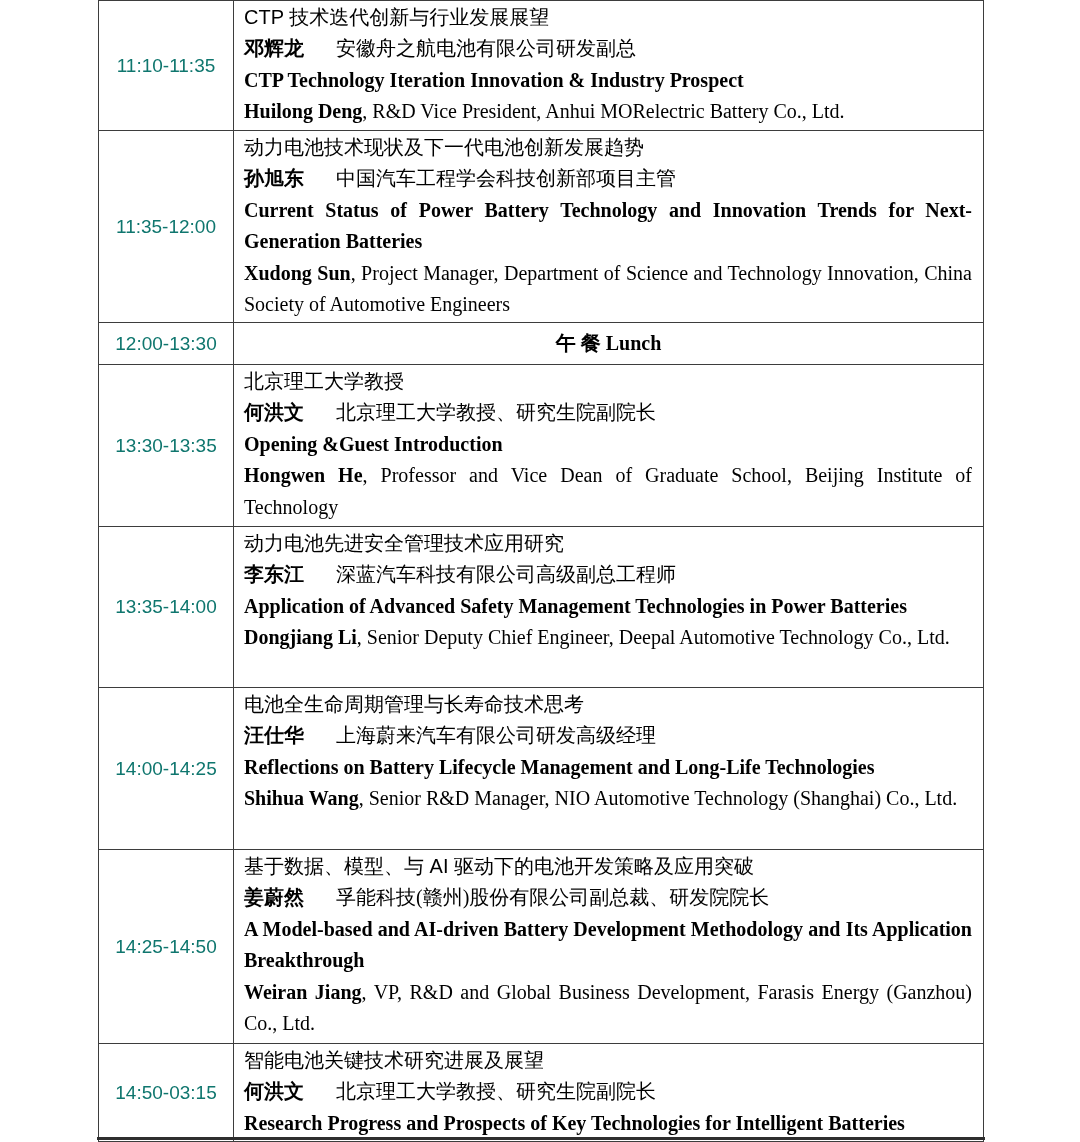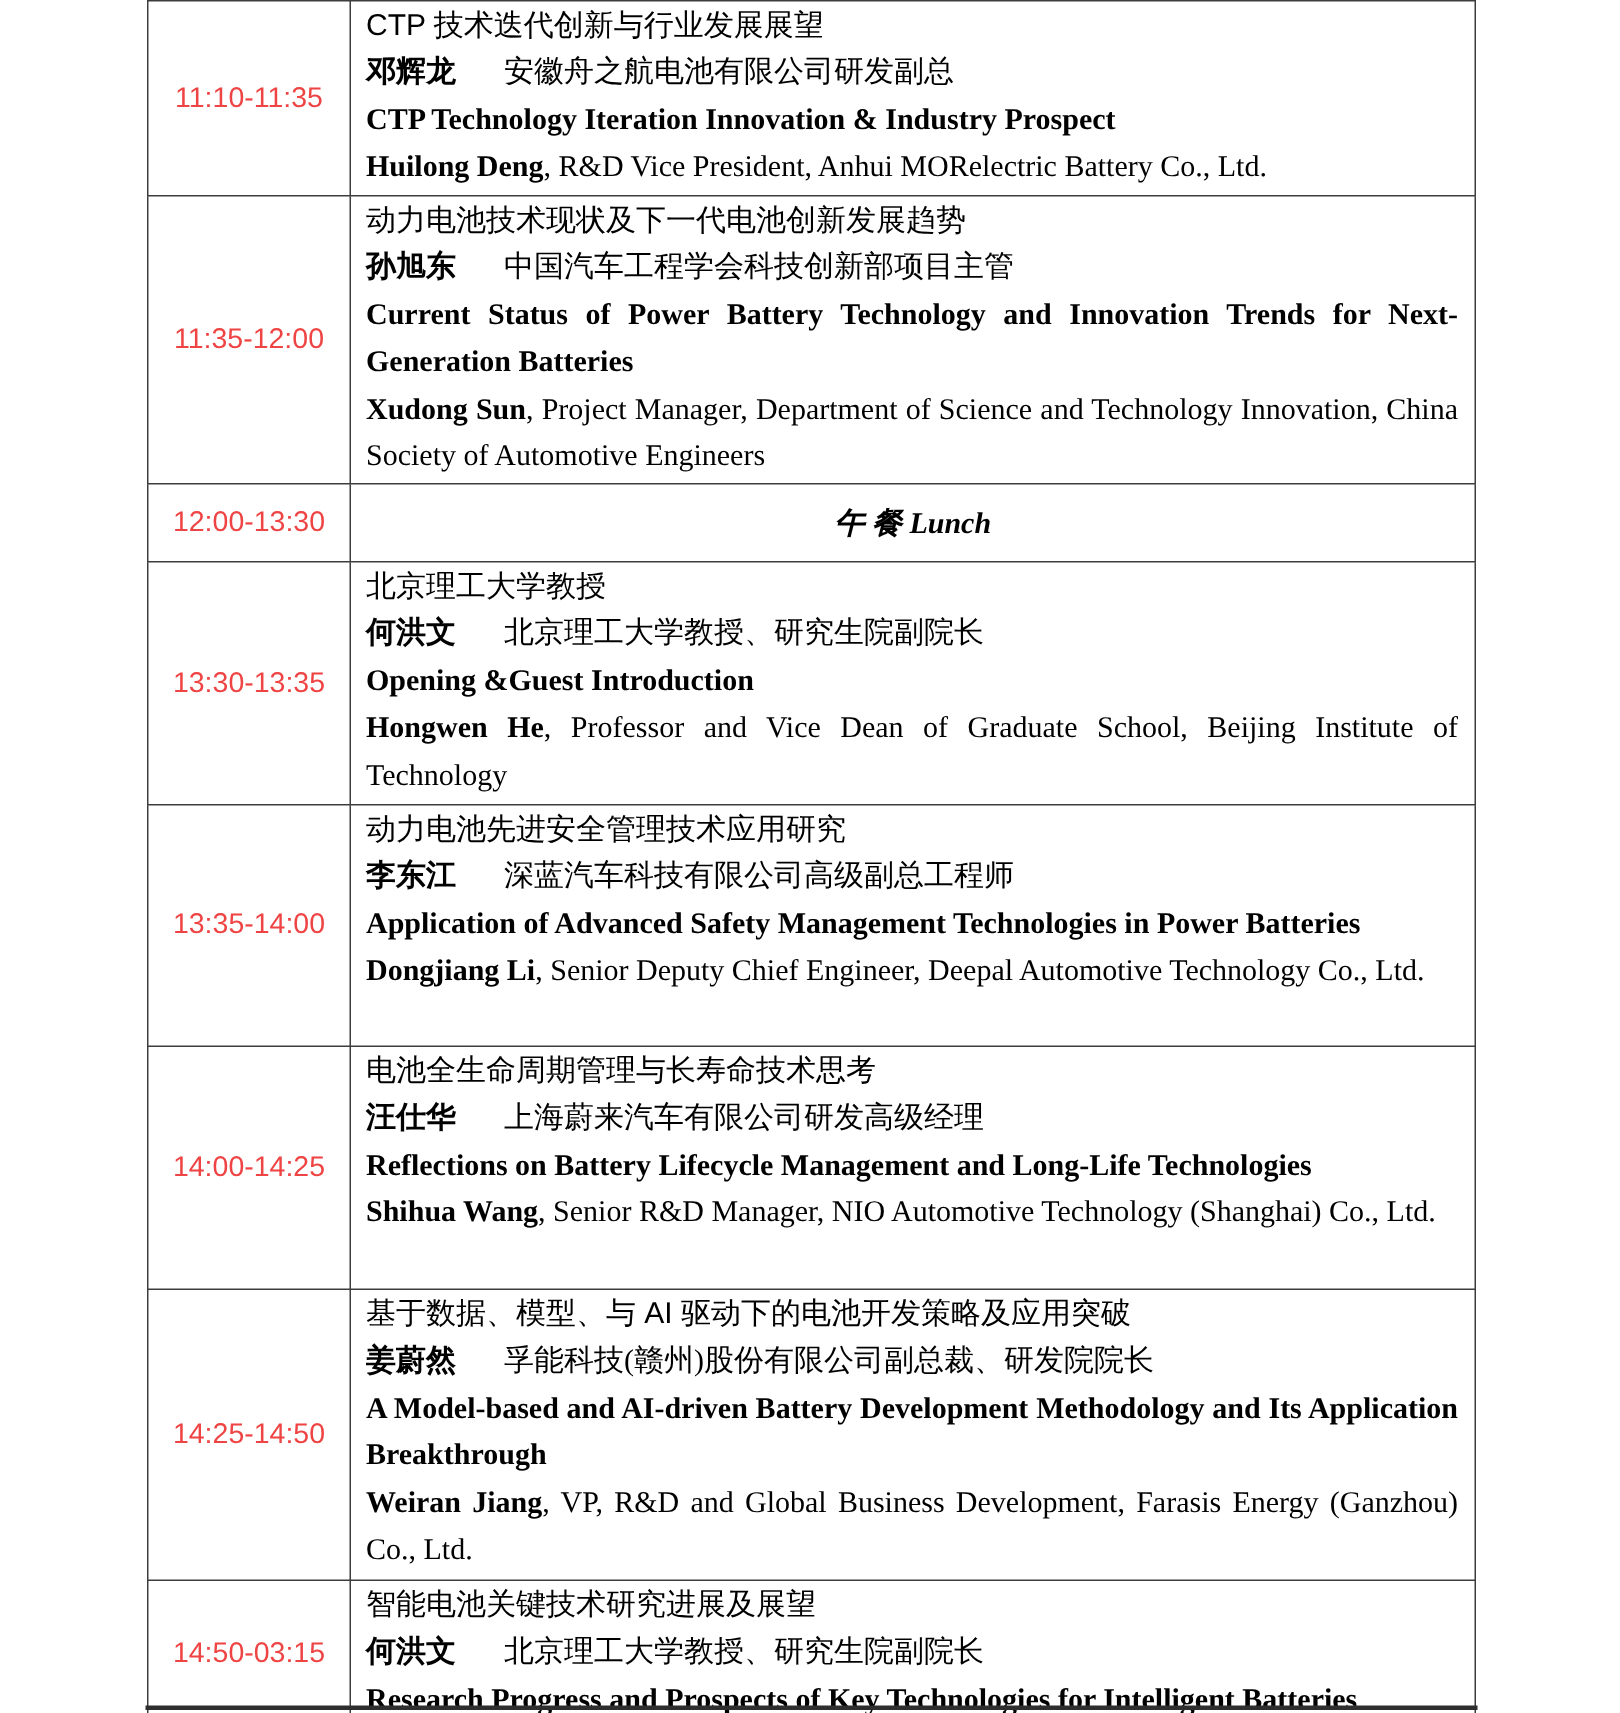--- a/index.html
+++ b/index.html
@@ -28,32 +28,31 @@
   td {
     border: 1px solid #3d3d3d;
     padding: 0;
   }
   td.time-cell {
     text-align: center;
     vertical-align: middle;
     font-family: "Liberation Sans", "DejaVu Sans", sans-serif;
     font-size: 19px;
     letter-spacing: 0px;
-    color: #ef4444;
+    color: #0f766e;
   }
   td.content-cell {
     vertical-align: top;
     padding: 1px 11px 0 10px;
   }
   td.break-cell {
     text-align: center;
     vertical-align: middle;
     font-size: 20px;
     font-weight: bold;
-    font-style: italic;
   }
   .content-cell p {
     margin: 0;
     font-size: 20px;
     line-height: 31.4px;
   }
   p.zh-title {
     font-weight: normal;
     font-family: "Liberation Sans", "DejaVu Sans", sans-serif;
     font-size: 20px;
@@ -66,21 +65,21 @@
     text-justify: inter-word;
   }
   p.en-speaker {
     text-align: justify;
     text-justify: inter-word;
   }
   p.en-speaker .en-name { font-weight: bold; margin-top: 48px; }
   
   #agenda-body tr:nth-child(1) { height: 130px; }
   #agenda-body tr:nth-child(2) { height: 192px; }
-  #agenda-body tr:nth-child(3) { height: 52px;  }
+  #agenda-body tr:nth-child(3) { height: 42px;  }
   #agenda-body tr:nth-child(4) { height: 162px; }
   #agenda-body tr:nth-child(5) { height: 161px; }
   #agenda-body tr:nth-child(6) { height: 162px; }
   #agenda-body tr:nth-child(7) { height: 194px; }
   #agenda-body tr:nth-child(8) { height: 98px;  }
   
   .bottom-edge {
     position: absolute;
     left: 97px;
     top: 1137px;

